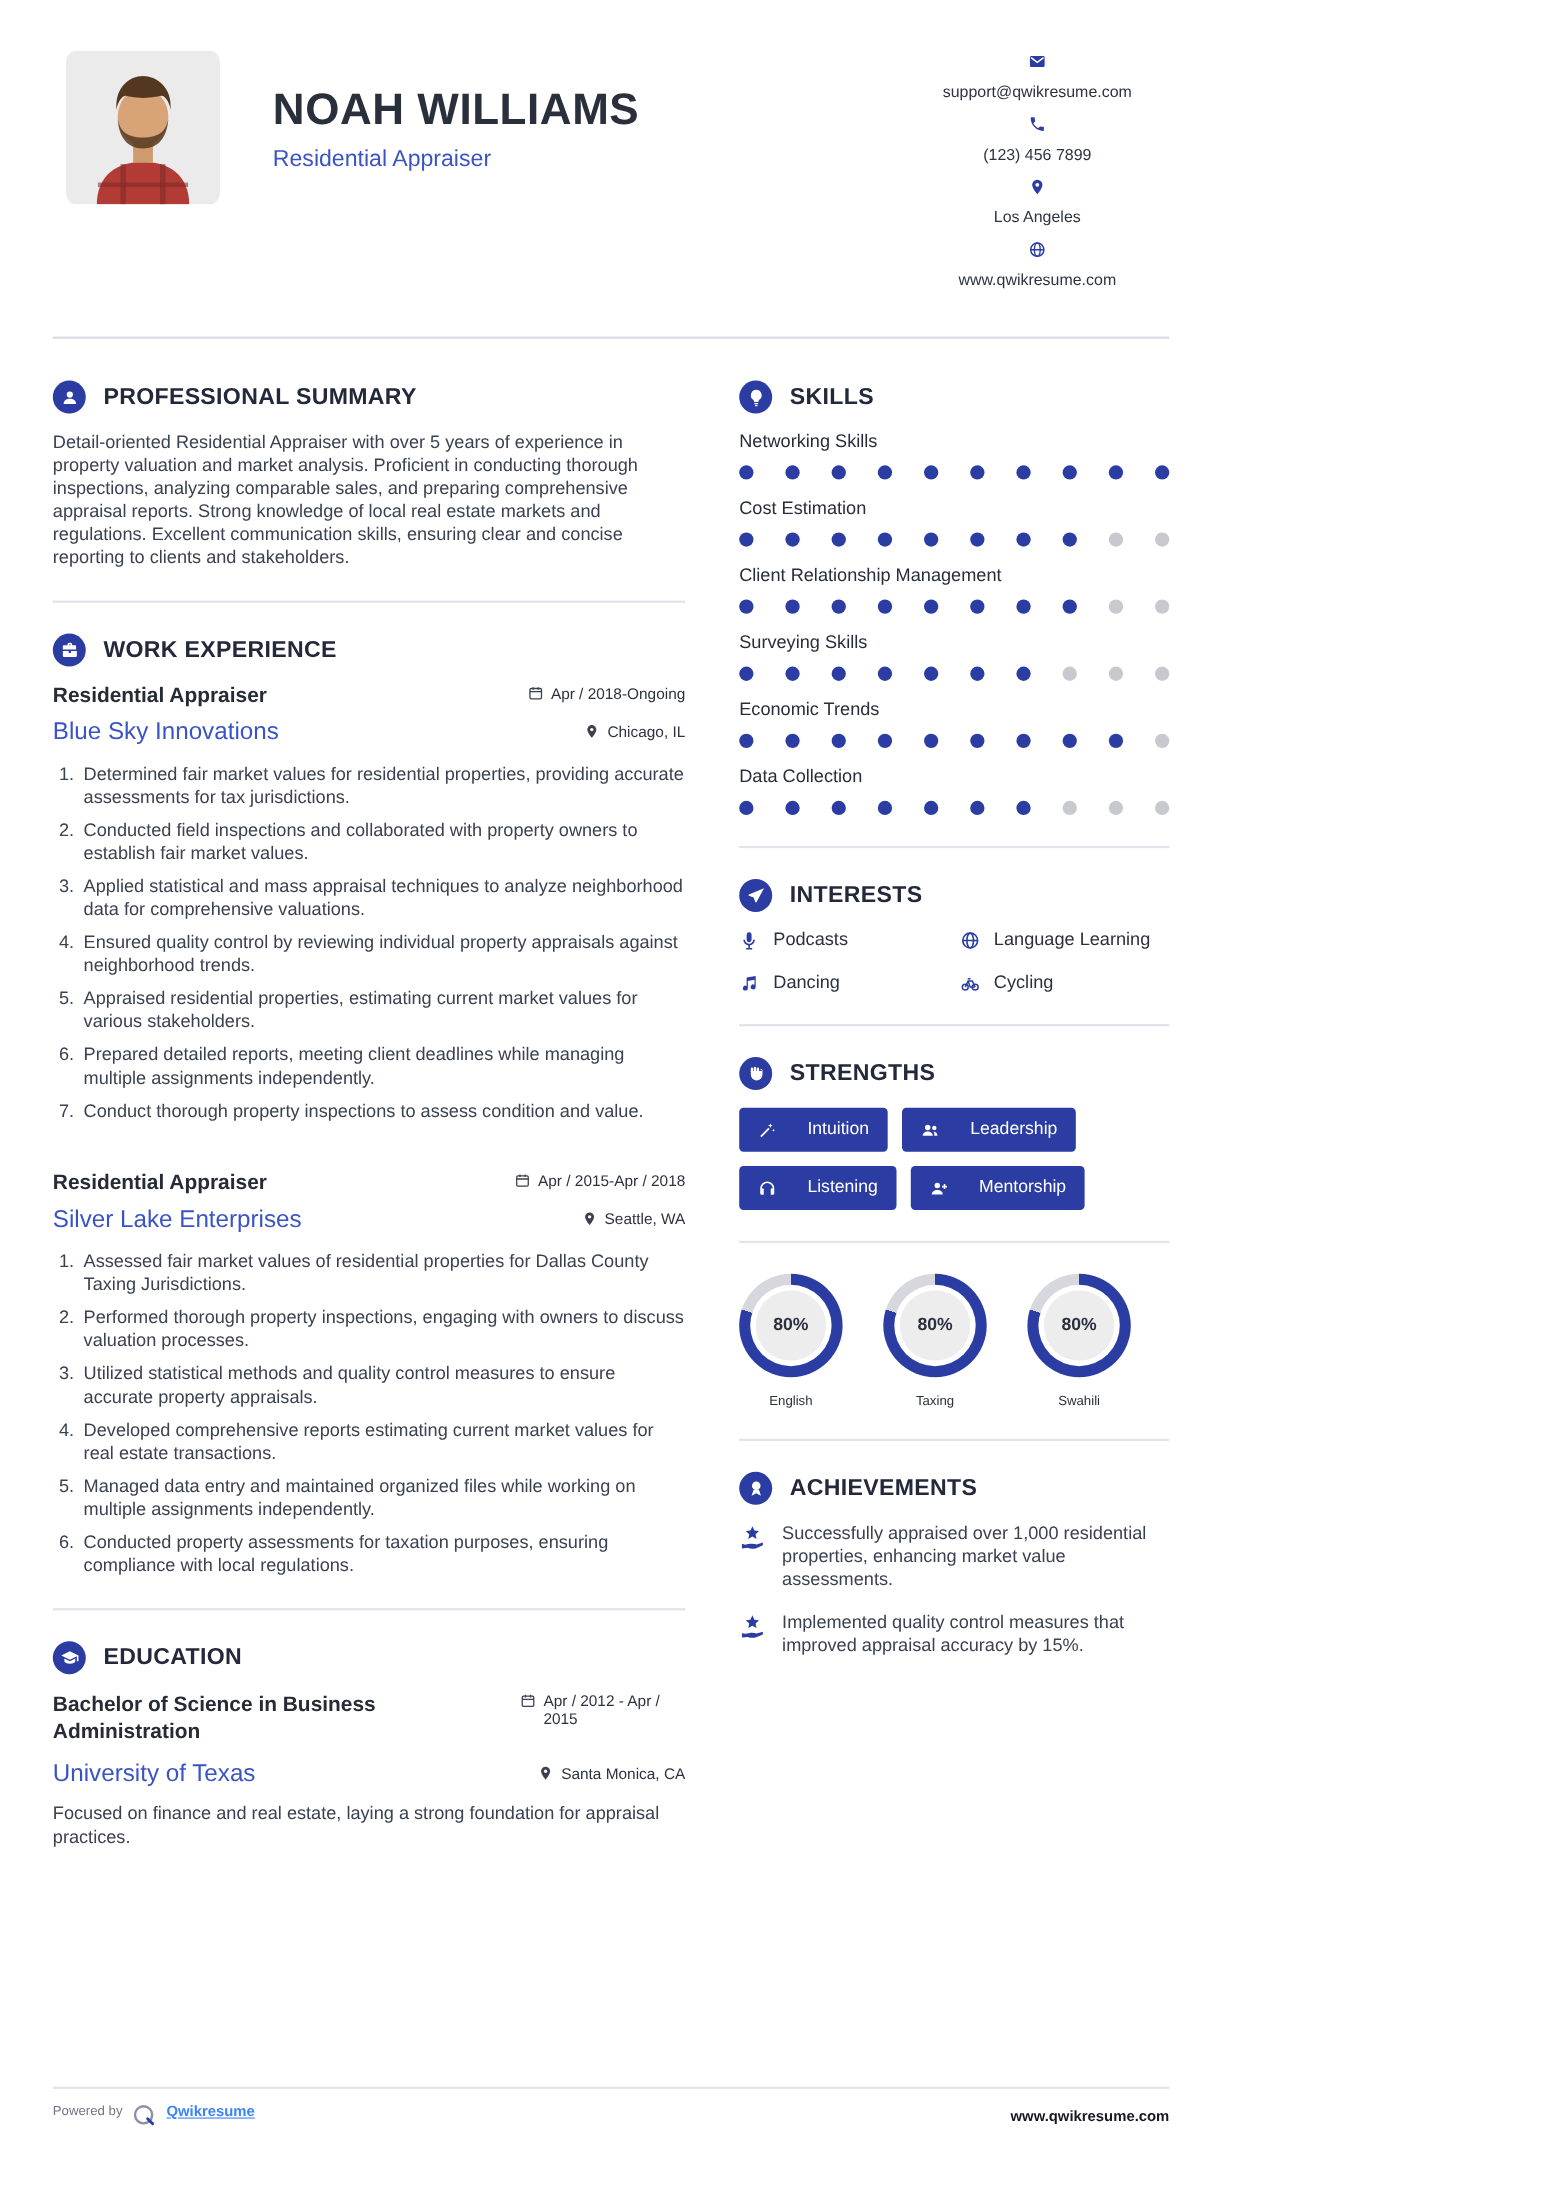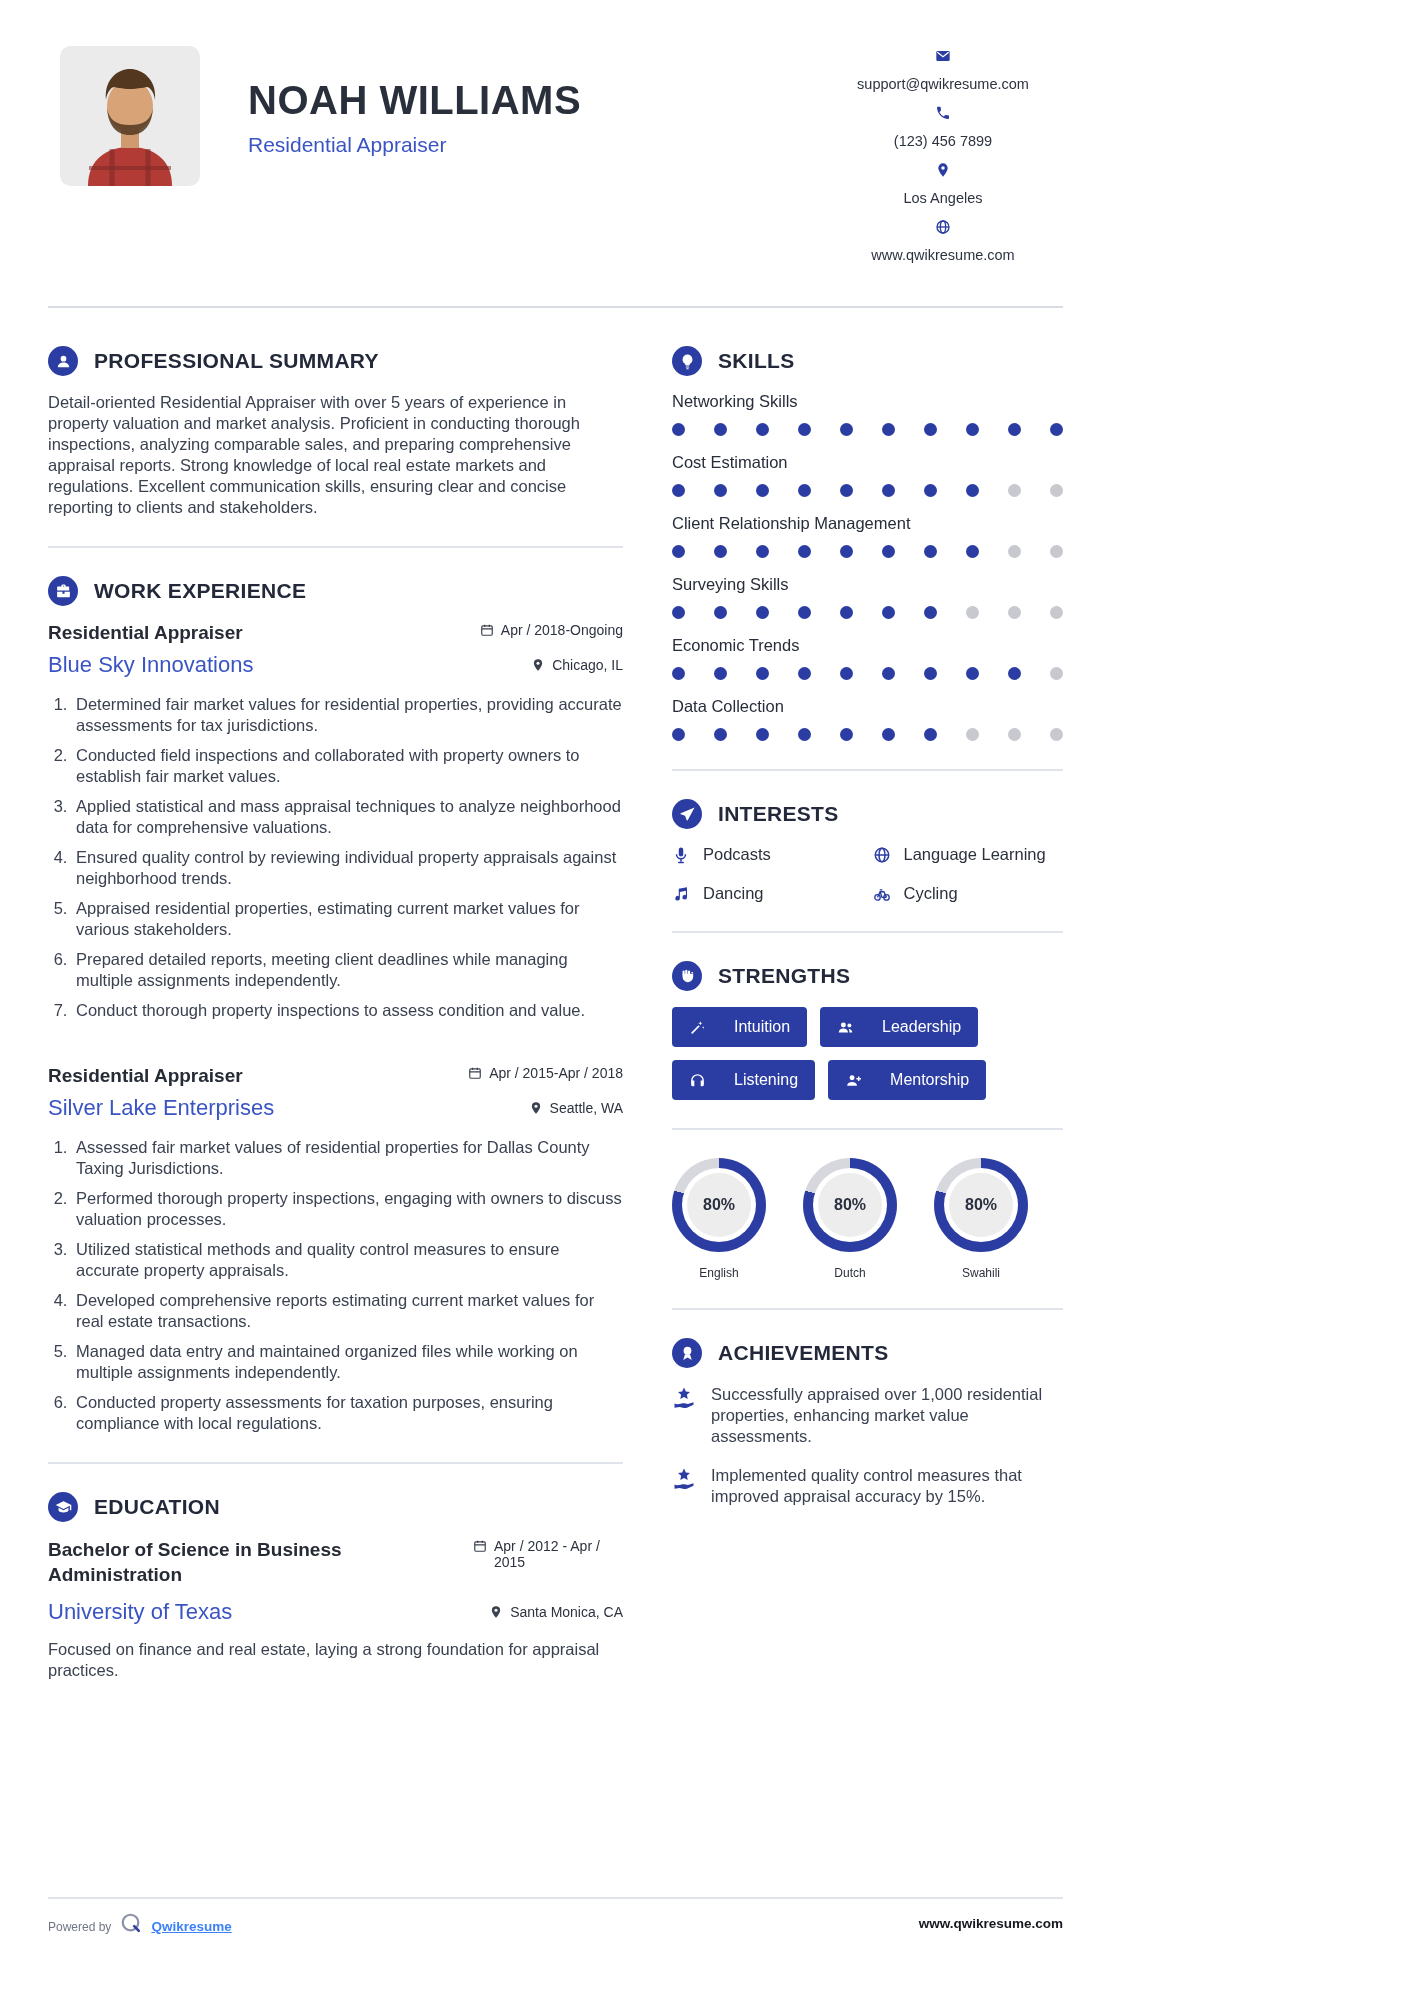--- a/index.html
+++ b/index.html
@@ -81,21 +81,21 @@
   .ring-core { width:64px; height:64px; border-radius:50%; background:#ededed; display:flex; align-items:center; justify-content:center; font-size:16px; font-weight:700; color:#2b3040; }
   .lang-name { margin-top:14px; font-size:12px; color:#2b303c; }
 
   
   .ach { display:flex; gap:15px; margin-bottom:18px; }
   .ach .i { width:24px; height:24px; color:var(--accent); margin-top:2px; }
   .ach-text { font-size:16.5px; line-height:21px; color:#3a4150; }
 
   
   .footer { position:absolute; left:48px; width:1015px; bottom:56px; border-top:2px solid #e0e3ec; padding-top:13px; display:flex; justify-content:space-between; align-items:center; }
-  .powered { display:flex; align-items:flex-end; gap:9px; }
+  .powered { display:flex; align-items:flex-start; gap:9px; }
   .powered-label { font-size:12px; color:#707684; }
   .logo { width:22px; height:22px; display:inline-flex; }
   .logo svg { width:100%; height:100%; }
   .brand { font-size:13.5px; font-weight:700; color:#3b82f6; text-decoration:underline; cursor:pointer; }
   .site { font-size:13.5px; font-weight:600; color:#15181e; }
 </style>
 </head>
 <body>
 
 <div class="page">
@@ -536,21 +536,21 @@
                   </div>
                 </div>
                 <div class="lang-name">English</div>
               </div>
               <div class="lang">
                 <div class="ring" style="background:conic-gradient(var(--accent) 288deg, #d6d8de 0deg)">
                   <div class="ring-hole">
                     <div class="ring-core">80%</div>
                   </div>
                 </div>
-                <div class="lang-name">Dutch</div>
+                <div class="lang-name">Taxing</div>
               </div>
               <div class="lang">
                 <div class="ring" style="background:conic-gradient(var(--accent) 288deg, #d6d8de 0deg)">
                   <div class="ring-hole">
                     <div class="ring-core">80%</div>
                   </div>
                 </div>
                 <div class="lang-name">Swahili</div>
               </div>
             </div>

